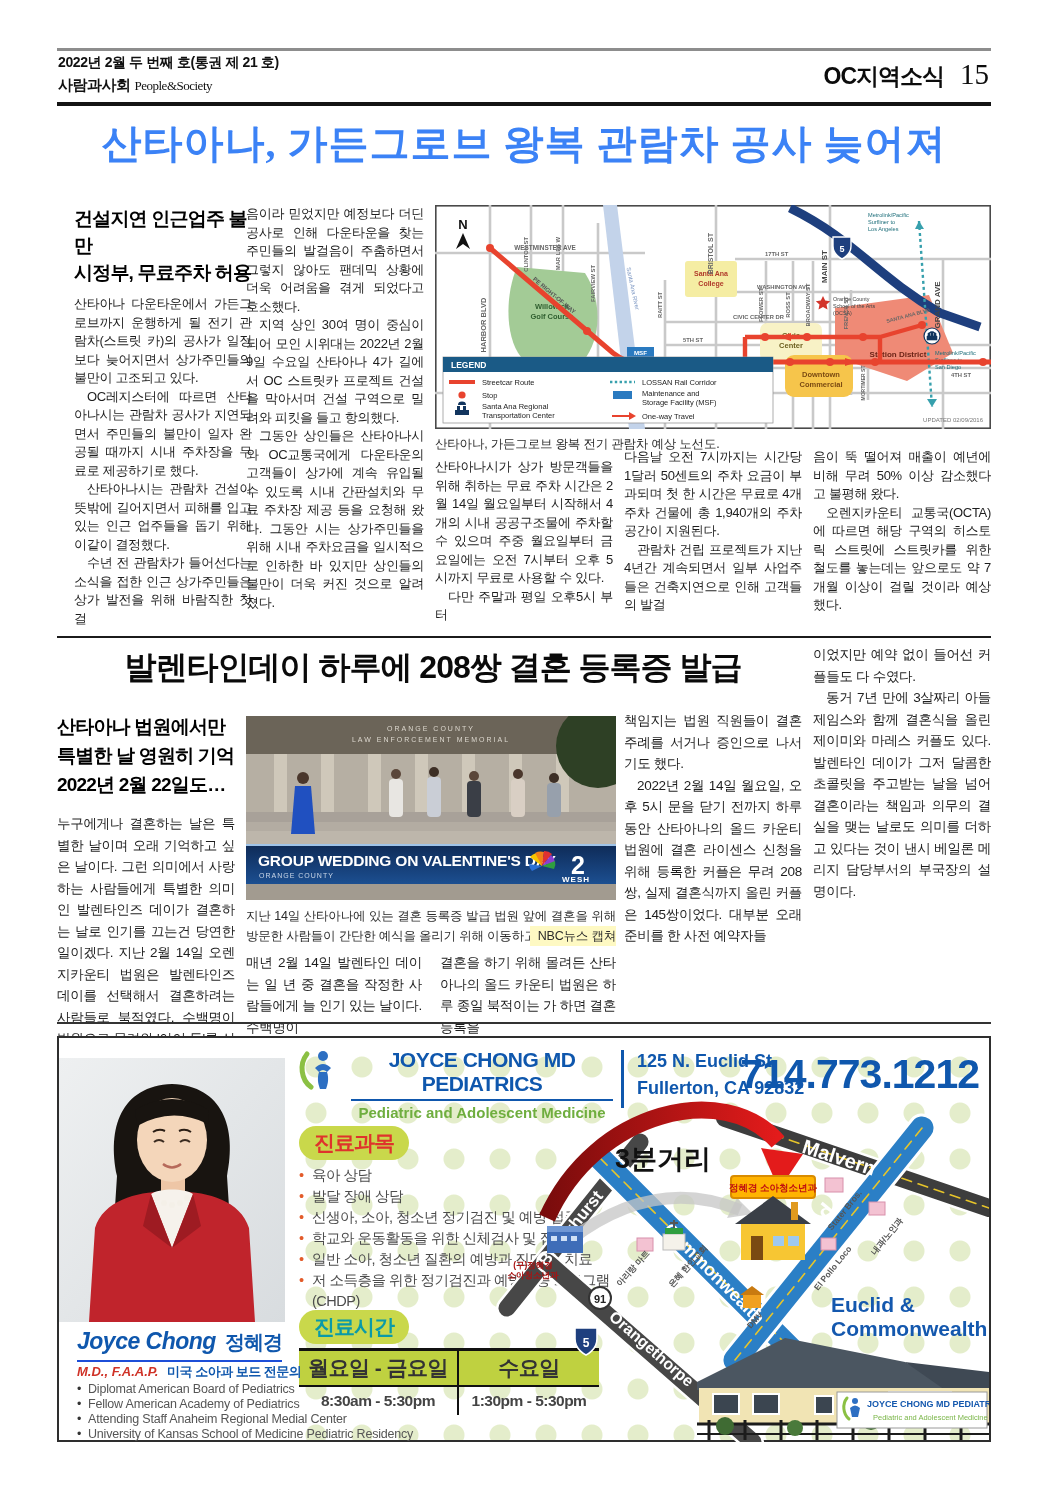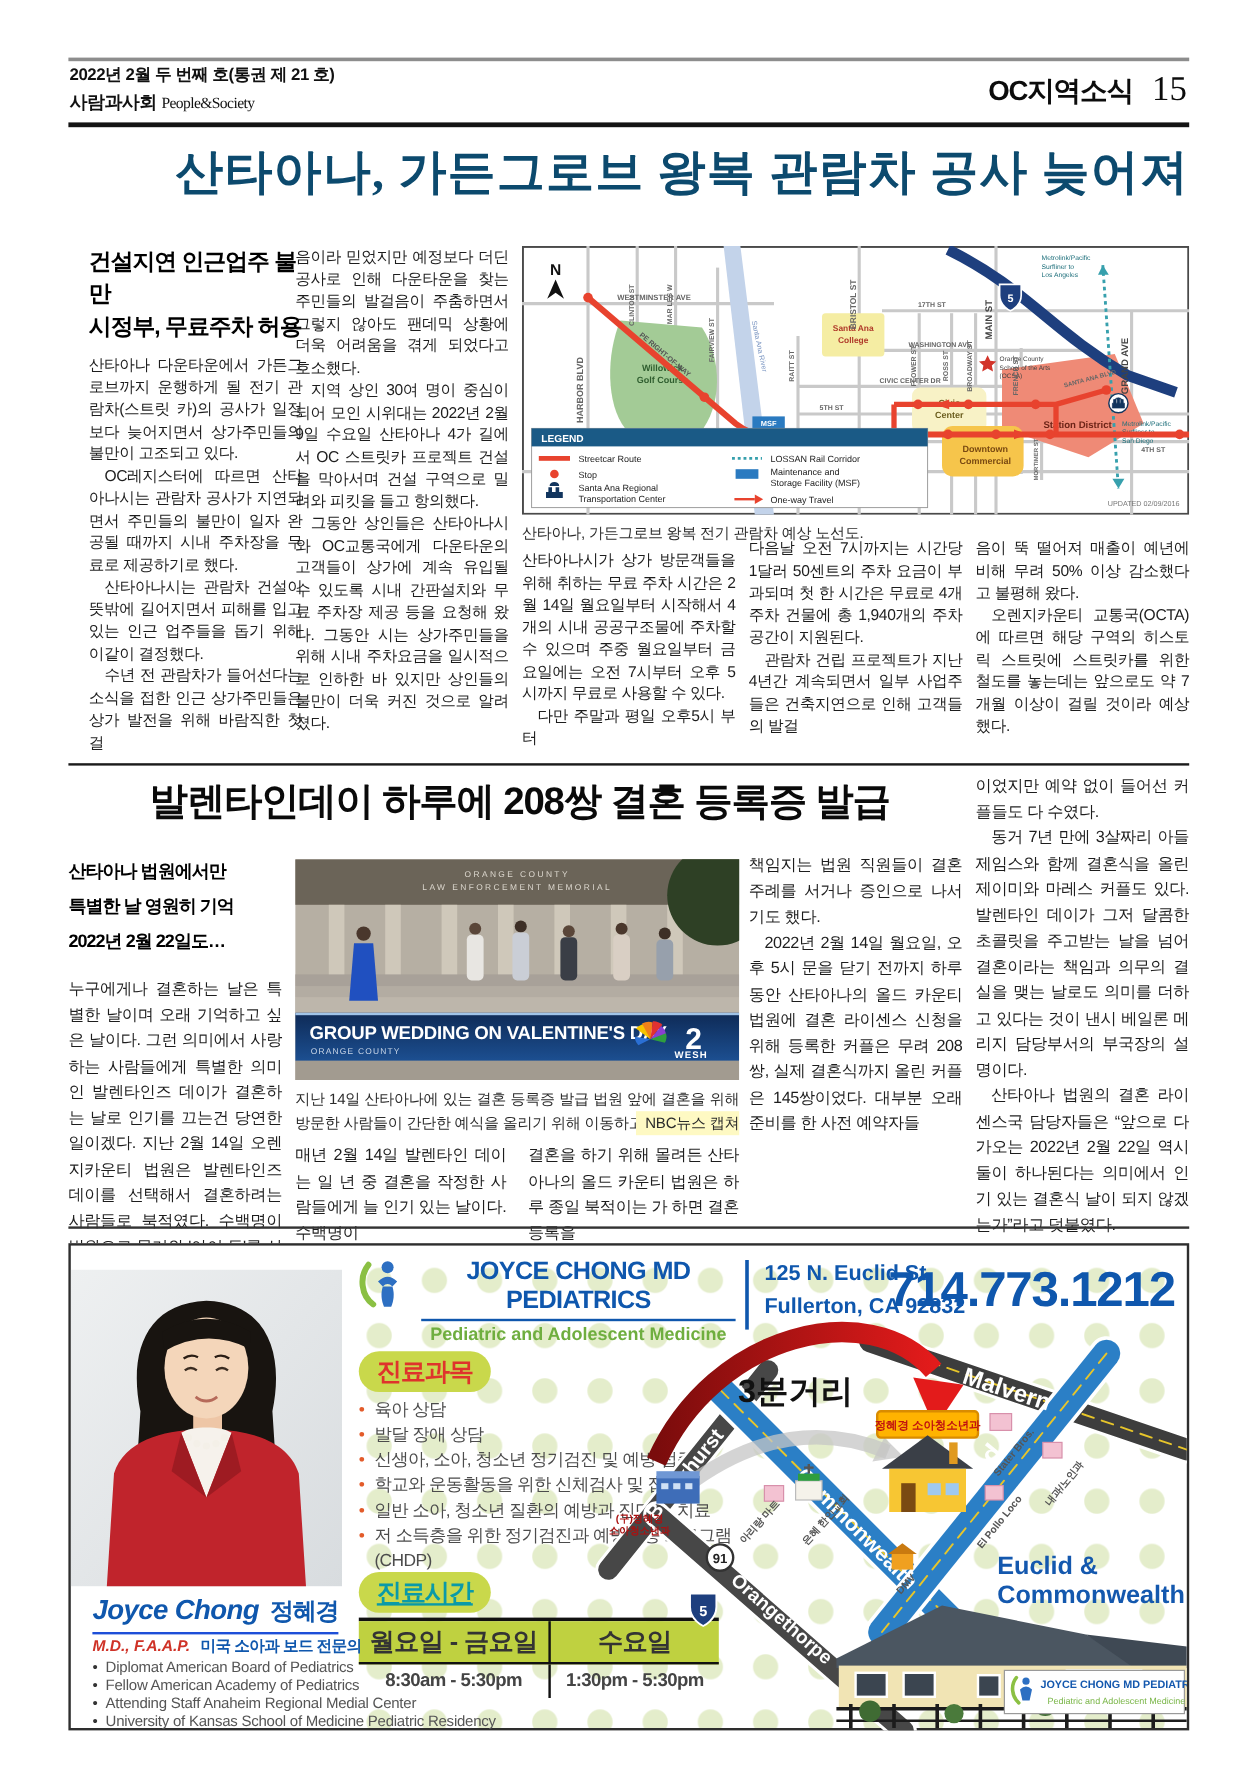--- a/index.html
+++ b/index.html
@@ -12,41 +12,41 @@
   .mh-rule1{left:57px;top:48px;width:934px;height:3px;background:#8d8d8d;}
   .mh-rule2{left:57px;top:102px;width:934px;height:4px;background:#141414;}
   .mh-issue{left:58px;top:54px;font-size:14px;font-weight:bold;color:#111;letter-spacing:-0.4px;}
   .mh-sec{left:58px;top:76px;font-size:15px;font-weight:bold;color:#111;letter-spacing:-0.5px;}
   .mh-sec .en{font-family:"Liberation Serif","DejaVu Serif",serif;font-weight:normal;font-size:13px;margin-left:4px;}
   .mh-right{right:55px;top:58px;display:flex;align-items:baseline;gap:16px;}
   .mh-right .sec{font-size:23px;font-weight:bold;letter-spacing:-1px;color:#0c0c0c;}
   .mh-right .num{font-size:29px;font-family:"Liberation Serif","DejaVu Serif",serif;color:#0c0c0c;}
 
   
-  .a1-head{left:57px;top:116px;width:934px;text-align:right;font-family:"Liberation Serif","DejaVu Serif",serif;
-           font-size:40px;font-weight:bold;color:#0c4a6e;letter-spacing:1px;}
+  .a1-head{left:57px;top:116px;width:934px;text-align:center;font-family:"Liberation Serif","DejaVu Serif",serif;
+           font-size:40px;font-weight:bold;color:#3b82f6;letter-spacing:1px;}
   .ncol{width:178px;text-align:justify;letter-spacing:-0.3px;}
   .ncol p{margin:0;font-size:13px;line-height:18.5px;color:#1d1d1d;}
   .ncol p + p{text-indent:13px;}
   .subhead1{font-size:19px;line-height:27px;font-weight:bold;color:#000;text-align:left;letter-spacing:-0.8px;margin-bottom:9px;}
   .c1{left:74px;top:205px;}
   .c2{left:246px;top:205px;}
   .map-wrap{left:435px;top:205px;width:556px;height:224px;}
   .map-cap{left:435px;top:436px;width:556px;font-size:12.5px;color:#2b2b2b;letter-spacing:-0.2px;}
   .c3{left:435px;top:458px;}
   .c4{left:624px;top:448px;}
   .c5{left:813px;top:448px;}
   .rule-mid{left:57px;top:636px;width:934px;height:2px;background:#1b1b1b;}
 
   
   .a2-head{left:57px;top:646px;width:752px;text-align:center;font-size:32px;font-weight:bold;color:#0a0a0a;letter-spacing:-1px;}
   .ncol2{width:178px;text-align:justify;letter-spacing:-0.3px;}
   .ncol2 p{margin:0;font-size:13.5px;line-height:21.5px;color:#1d1d1d;}
   .ncol2 p + p{text-indent:13px;}
-  .subhead2{font-size:15px;line-height:29px;font-weight:bold;color:#000;text-align:left;letter-spacing:-0.8px;}
+  .subhead2{font-size:19px;line-height:29px;font-weight:bold;color:#000;text-align:left;letter-spacing:-0.8px;}
   .a2c1{left:57px;top:712px;}
   .a2c1 .body{margin-top:14px;}
   .wp-wrap{left:246px;top:716px;width:370px;height:184px;}
   .wp-cap{left:246px;top:906px;width:370px;font-size:12.5px;line-height:20px;color:#2b2b2b;text-align:justify;letter-spacing:-0.2px;}
   .wp-credit{position:absolute;right:0;bottom:0;background:#fef9c3;padding-left:8px;font-size:12.5px;color:#2b2b2b;}
   .a2c2{left:246px;top:952px;width:176px;}
   .a2c3{left:440px;top:952px;width:176px;}
   .a2c4{left:624px;top:710px;}
   .a2c5{left:813px;top:644px;}
   .rule-pre-ad{left:57px;top:1022px;width:934px;height:1.5px;background:#333;}
@@ -59,21 +59,21 @@
   .ad-photo{left:0;top:20px;width:226px;height:264px;}
   .ad-logo{left:238px;top:8px;width:46px;height:46px;}
   .ad-title{left:292px;top:10px;width:262px;text-align:center;}
   .ad-title .t1{font-size:21px;font-weight:bold;color:#0f57ad;letter-spacing:-0.5px;border-bottom:2px solid #0f57ad;padding-bottom:3px;}
   .ad-title .t2{font-size:15px;font-weight:bold;color:#6fae3f;margin-top:3px;}
   .ad-div{left:562px;top:12px;width:2.5px;height:58px;background:#0f57ad;}
   .ad-addr{left:578px;top:10px;font-size:18px;line-height:27px;font-weight:bold;color:#0f57ad;}
   .ad-phone{right:10px;top:13px;font-size:41px;font-weight:bold;color:#0f57ad;letter-spacing:-1px;}
   .pill{display:inline-block;background:#c9d84b;border-radius:17px;padding:3px 15px;font-size:21px;font-weight:bold;letter-spacing:-1px;}
   .pill-svc{left:240px;top:88px;color:#df332c;}
-  .pill-hrs{left:240px;top:272px;color:#0a9aa8;text-decoration:underline;}
+  .pill-hrs{left:240px;top:272px;color:#0a9aa8;}
   .svc-list{left:240px;top:127px;width:332px;margin:0;padding:0;list-style:none;}
   .svc-list li{font-size:14.5px;line-height:21px;color:#4c4c4c;letter-spacing:-0.5px;padding-left:13px;position:relative;}
   .svc-list li::before{content:"•";position:absolute;left:0;color:#e35b2a;}
   .hrs{left:240px;top:310px;width:300px;border-top:3px solid #111;}
   .hrs-row{display:flex;}
   .hrs-row.h{background:#bfd140;border-bottom:2px solid #111;}
   .hrs-cell{flex:0 0 158px;text-align:center;padding:3px 0;font-weight:bold;font-size:21px;color:#333;letter-spacing:-0.5px;box-sizing:border-box;}
   .hrs-cell.c2x{flex:0 0 142px;border-left:2px solid #111;}
   .hrs-row.t .hrs-cell{font-size:15.5px;color:#444;padding:5px 0;}
   .dr-name{left:18px;top:290px;display:flex;align-items:baseline;gap:9px;border-bottom:2px solid #1d4ed8;padding-bottom:4px;}
@@ -379,21 +379,20 @@
   <div class="abs ncol2 a2c3" style="width:176px;">
     <p>결혼을 하기 위해 몰려든 산타아나의 올드 카운티 법원은 하루 종일 북적이는 가 하면 결혼 등록을</p>
   </div>
   <div class="abs ncol2 a2c4">
     <p>책임지는 법원 직원들이 결혼 주례를 서거나 증인으로 나서기도 했다.</p>
     <p>2022년 2월 14일 월요일, 오후 5시 문을 닫기 전까지 하루 동안 산타아나의 올드 카운티 법원에 결혼 라이센스 신청을 위해 등록한 커플은 무려 208쌍, 실제 결혼식까지 올린 커플은 145쌍이었다. 대부분 오래준비를 한 사전 예약자들</p>
   </div>
   <div class="abs ncol2 a2c5">
     <p>이었지만 예약 없이 들어선 커플들도 다 수였다.</p>
     <p>동거 7년 만에 3살짜리 아들 제임스와 함께 결혼식을 올린 제이미와 마레스 커플도 있다. 발렌타인 데이가 그저 달콤한 초콜릿을 주고받는 날을 넘어 결혼이라는 책임과 의무의 결실을 맺는 날로도 의미를 더하고 있다는 것이 낸시 베일론 메리지 담당부서의 부국장의 설명이다.</p>
-    <p>산타아나 법원의 결혼 라이센스국 담당자들은 “앞으로 다가오는 2022년 2월 22일 역시 둘이 하나된다는 의미에서 인기 있는 결혼식 날이 되지 않겠는가”라고 덧붙였다.</p>
   </div>
 
   <div class="abs rule-pre-ad"></div>
 
   <div class="abs ad">
 
     <div class="abs ad-photo">
       <svg viewBox="0 0 226 264" width="226" height="264">
         <defs>
           <linearGradient id="dp-bg" x1="0" y1="0" x2="1" y2="1">

